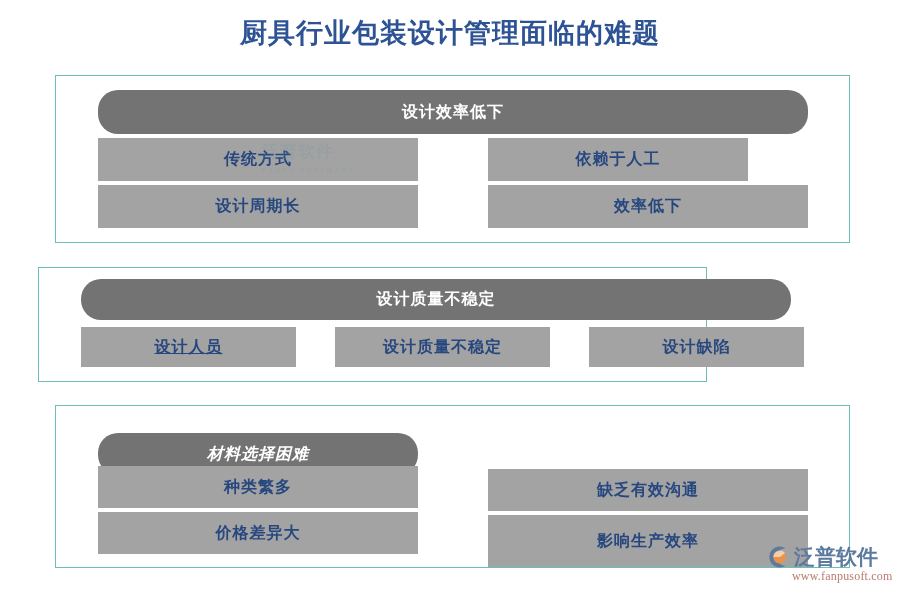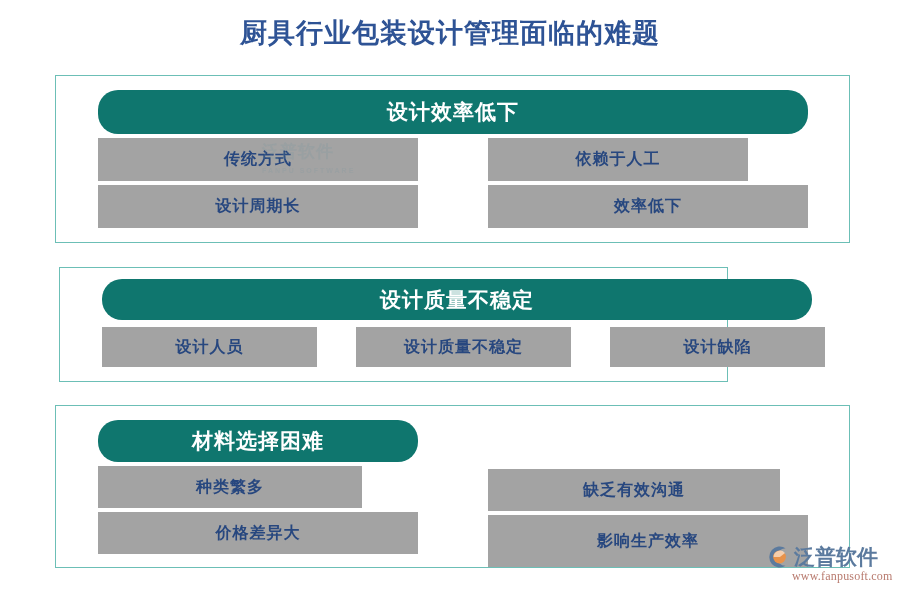--- a/index.html
+++ b/index.html
@@ -58,29 +58,29 @@
   }
 
   
   .section {
     position: absolute;
     border: 1.5px solid #6CBFB6;
     background: #ffffff;
     box-sizing: border-box;
   }
   #section-1 { left: 55px; top: 75px;  width: 795px; height: 168px; }
-  #section-2 { left: 59px; top: 267px; width: 669px; height: 115px; }
+  #section-2 { left: 38px; top: 267px; width: 669px; height: 115px; }
   #section-3 { left: 55px; top: 405px; width: 795px; height: 163px; }
 
   
   .hdr-box {
     position: absolute;
-    background: #0f766e;
+    background: #737373;
     color: #ffffff;
-    font-size: 21px;
+    font-size: 16px;
     font-weight: bold;
     display: flex;
     align-items: center;
     justify-content: center;
     box-sizing: border-box;
     letter-spacing: 1px;
     white-space: nowrap;
     border-radius: 20px;
   }
   .item-box {
@@ -99,30 +99,30 @@
 
   
   #s1-header { left: 42px;  top: 14px; width: 710px; height: 44px; }
   #s1-item-0 { left: 42px;  top: 62px; width: 320px; height: 43px; }
   #s1-item-1 { left: 432px; top: 62px; width: 260px; height: 43px; }
   #s1-item-2 { left: 42px;  top: 109px; width: 320px; height: 43px; }
   #s1-item-3 { left: 432px; top: 109px; width: 320px; height: 43px; }
 
   
   #s2-header { left: 42px;  top: 11px; width: 710px; height: 41px; }
-  #s2-item-0 { left: 42px;  top: 59px; width: 215px; height: 40px; }
+  #s2-item-0 { left: 42px;  top: 59px; width: 215px; height: 40px; text-decoration: underline; }
   #s2-item-1 { left: 296px; top: 59px; width: 215px; height: 40px; }
   #s2-item-2 { left: 550px; top: 59px; width: 215px; height: 40px; text-align: center; }
 
   
-  #s3-g0-header { left: 42px;  top: 14px;  width: 320px; height: 42px; }
-  #s3-g0-item-0 { left: 42px;  top: 60px;  width: 264px; height: 42px; }
+  #s3-g0-header { left: 42px;  top: 27px;  width: 320px; height: 42px; font-style: italic; }
+  #s3-g0-item-0 { left: 42px;  top: 60px;  width: 320px; height: 42px; }
   #s3-g0-item-1 { left: 42px;  top: 106px; width: 320px; height: 42px; text-align: right; }
   #s3-g1-header { left: 432px; top: 17px;  width: 320px; height: 42px; }
-  #s3-g1-item-0 { left: 432px; top: 63px;  width: 292px; height: 42px; }
+  #s3-g1-item-0 { left: 432px; top: 63px;  width: 320px; height: 42px; }
   #s3-g1-item-1 { left: 432px; top: 109px; width: 320px; height: 52px; }
 
   
   .logo {
     position: absolute;
     left: 765px;
     top: 540px;
     width: 130px;
     height: 48px;
     display: flex;

